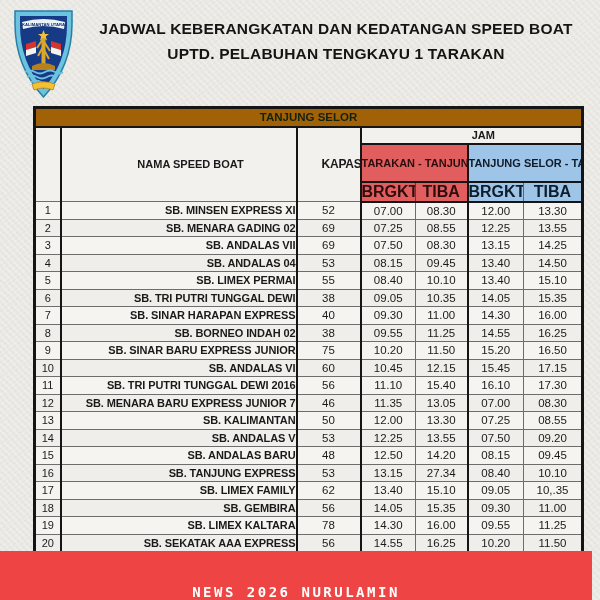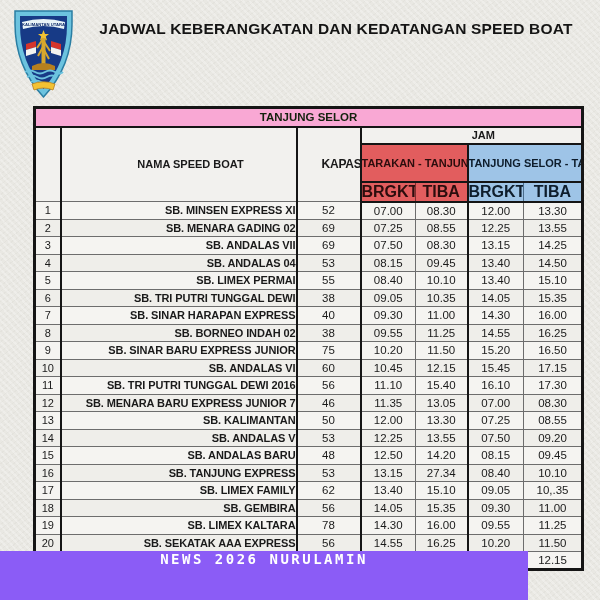--- a/index.html
+++ b/index.html
@@ -28,21 +28,21 @@
   col.c-name { width:236px; }
   col.c-cap  { width:64px; }
   col.c-d1   { width:55px; }
   col.c-a1   { width:52px; }
   col.c-d2   { width:56px; }
   col.c-a2   { width:59px; }
 
   th, td { border:1px solid #6d6d6d; color:#1a1a1a; overflow:hidden; white-space:nowrap; }
 
   .section-row th {
-    background:#f9a8d4; height:19px; font-size:11.5px; font-weight:bold;
+    background:#a16207; height:19px; font-size:11.5px; font-weight:bold;
     text-align:center; border:2px solid #151515; color:#14220e;margin-top:35px;
   }
   .hd { font-weight:bold; text-align:center; font-size:11px; background:#f2f1ee; }
   th.hd-no  { font-size:11px; }
   th.hd-cap { font-size:12px; letter-spacing:-.2px; }
   tr.r-jam th { height:17px;padding-left:24px; }
   tr.r-dir th { height:38px; font-size:11px; line-height:14px; }
   tr.r-sub th { height:18px; }
   th.dir1, td.dir1-c { background:#e25d5e; border:2px solid #151515; color:#2c0d0d; }
   th.dir2, td.dir2-c { background:#9ec4e7; border:2px solid #151515; color:#0e1d2c; }
@@ -51,22 +51,22 @@
   th.bl2, td.bl2 { border-left:2px solid #151515; }
   th.br2, td.br2 { border-right:2px solid #151515; }
 
   tbody td { height:17.5px; font-size:11.5px; text-align:center; border-top:1px solid #3f3f3f; }
   tbody td.name { text-align:right; padding-left:4px; font-weight:bold; font-size:11px; letter-spacing:-.1px; }
   tbody td.no { font-size:11px; }
   tbody tr:nth-child(even) td { background:#efeeea; }
 
   
   .footer-bar {
-    position:absolute; left:0; top:551px; width:528px; height:49px; background:#8b5cf6;
-    display:flex; align-items:flex-start; justify-content:center; z-index:5;
+    position:absolute; left:0; top:551px; width:592px; height:49px; background:#ef4444;
+    display:flex; align-items:flex-end; justify-content:center; z-index:5;
   }
   .footer-text {
     color:#fff; font-family:"DejaVu Sans Mono", monospace; font-size:14px;
     letter-spacing:2.5px; font-weight:bold;
   }
 </style>
 </head>
 <body>
 
 <div class="page">
@@ -96,20 +96,21 @@
 
       <path d="M13,64 Q18,61 23,64 T33,64 T43,64 T51,64" stroke="#6cc3df" stroke-width="2" fill="none"></path>
       <path d="M15,69 Q20,66 25,69 T35,69 T45,69" stroke="#6cc3df" stroke-width="2" fill="none"></path>
       <path d="M19,74 Q24,71 29,74 T39,74" stroke="#6cc3df" stroke-width="2" fill="none"></path>
 
       <path d="M20,76 Q31.5,71.5 43,76 L41,82 Q31.5,78 22,82 Z" fill="#f2c233" stroke="#b7801f" stroke-width="0.8"></path>
     </svg>
 
     <div class="titles">
       <div class="title-line">JADWAL KEBERANGKATAN DAN KEDATANGAN SPEED BOAT</div>
+      <div class="title-line">UPTD. PELABUHAN TENGKAYU 1 TARAKAN</div>
     </div>
   </div>
 
   <div class="sched-wrap">
     <table class="sched">
       <colgroup>
         <col class="c-no">
           <col class="c-name">
           <col class="c-cap">
         <col class="c-d1">

